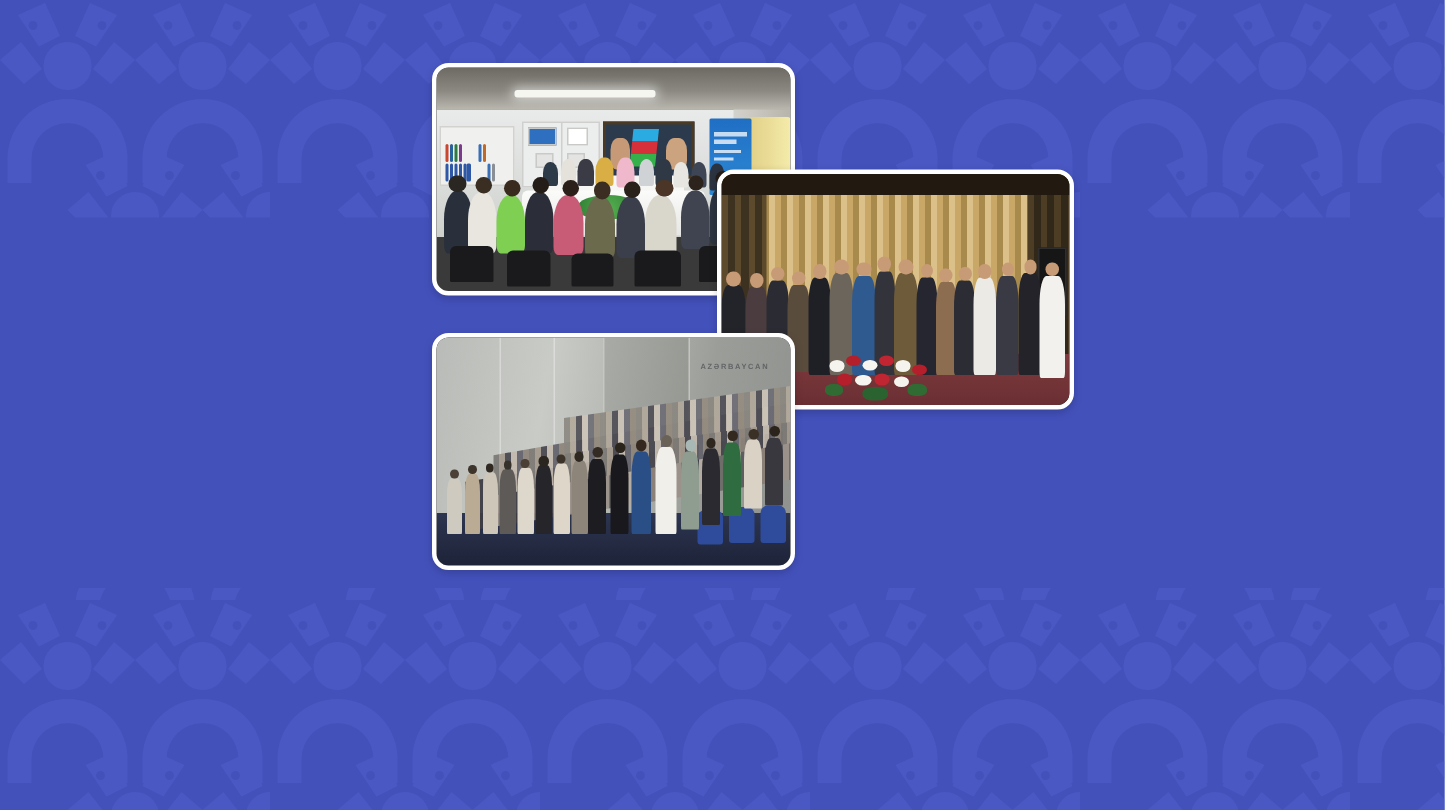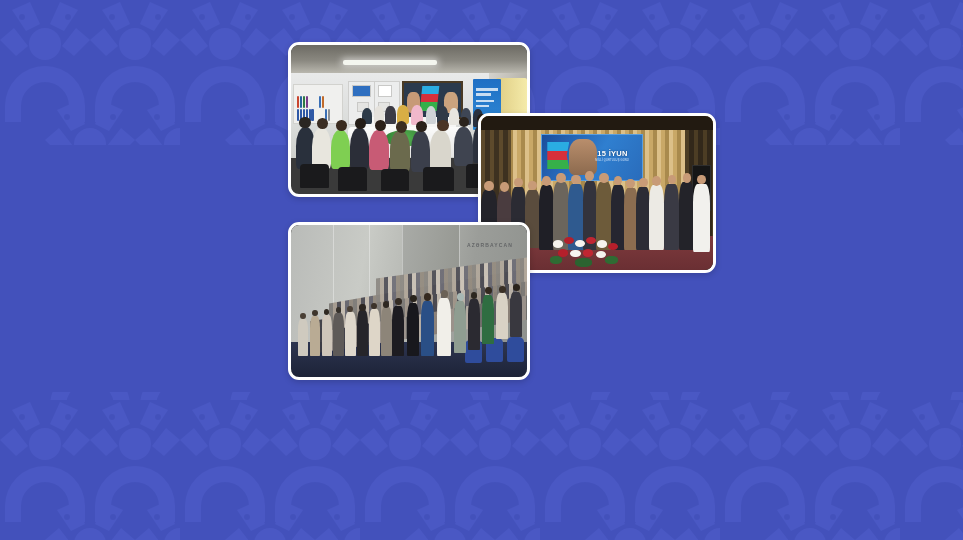--- a/index.html
+++ b/index.html
@@ -369,26 +369,20 @@
 
   <div class="photo" id="photo-stage-group">
     <div class="inner">
       <div class="sg-bg"></div>
       <div class="sg-curtain"></div>
       <div class="sg-curtain-dark-l"></div>
       <div class="sg-curtain-dark-r"></div>
       <div class="sg-top-dark"></div>
       <div class="sg-speaker"></div>
 
-      <div class="sg-banner">
-        <div class="flag"></div>
-        <div class="portrait"></div>
-        <div class="btxt">15 İYUN</div>
-        <div class="bsub">MİLLİ QURTULUŞ GÜNÜ</div>
-      </div>
 
       <div class="sg-stage-floor"></div>
 
       <div class="sg-person" style="left:0%;  top:48%; width:7%;   height:36%; background:#23232a;"></div>
       <div class="sg-head" style="left:1.4%; top:42%; width:4%; height:6.5%;"></div>
 
       <div class="sg-person" style="left:7%;  top:49%; width:6.5%; height:38%; background:#4a3c3f;"></div>
       <div class="sg-head" style="left:8.3%; top:43%; width:3.8%; height:6.2%;"></div>
 
       <div class="sg-person" style="left:13%; top:46%; width:6.5%; height:40%; background:#2b2b33;"></div>

